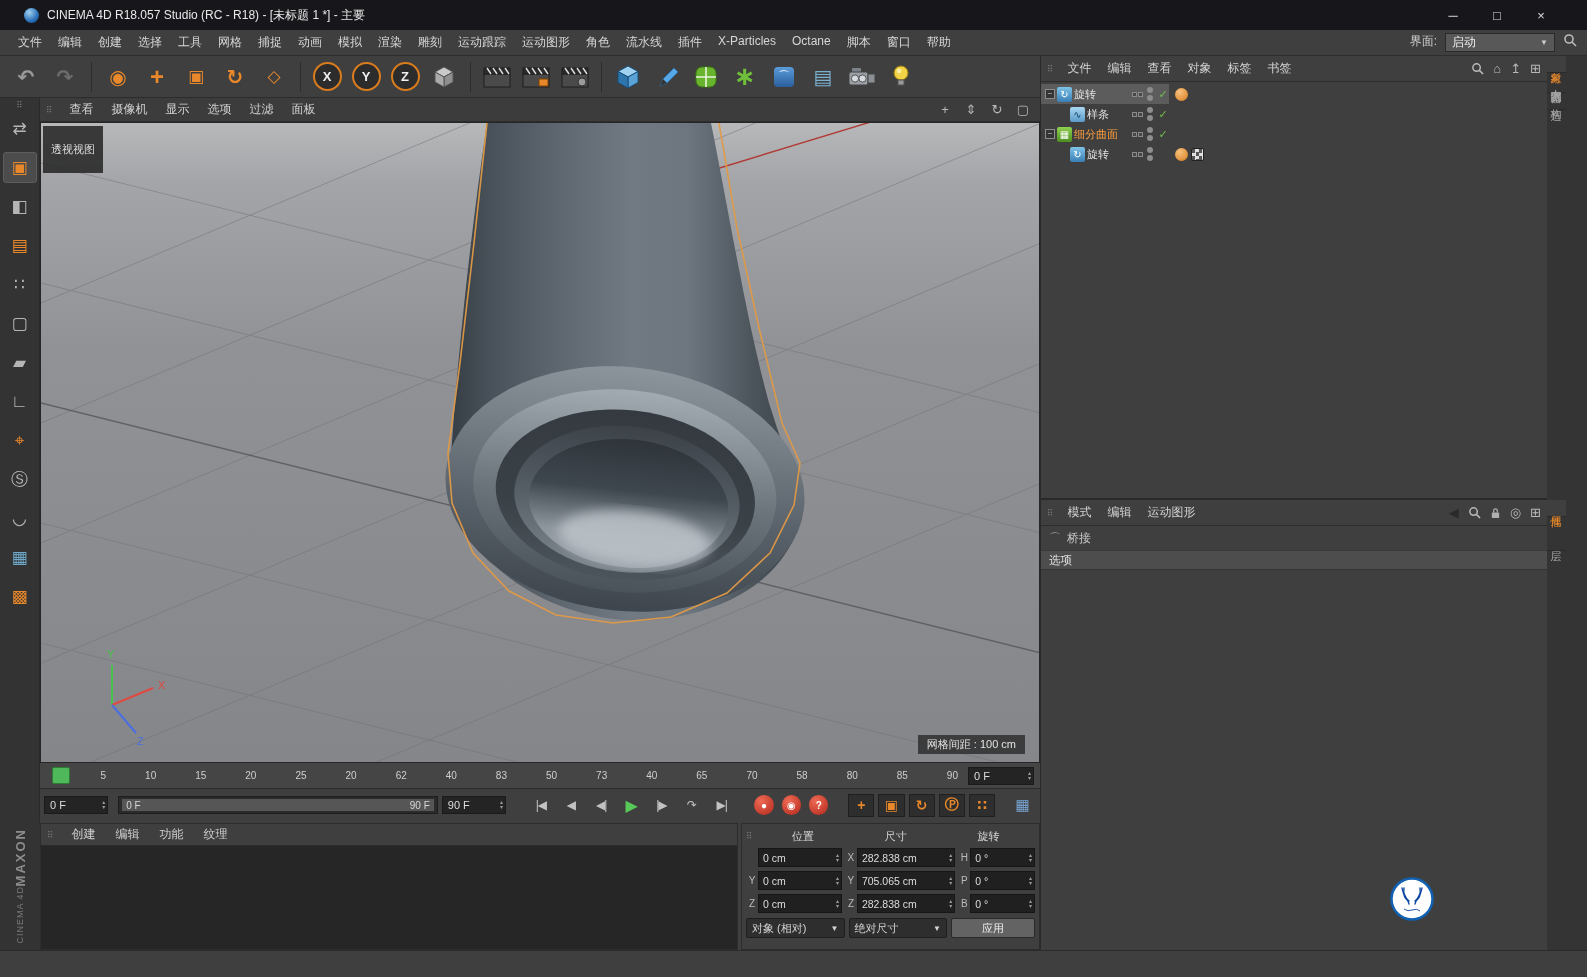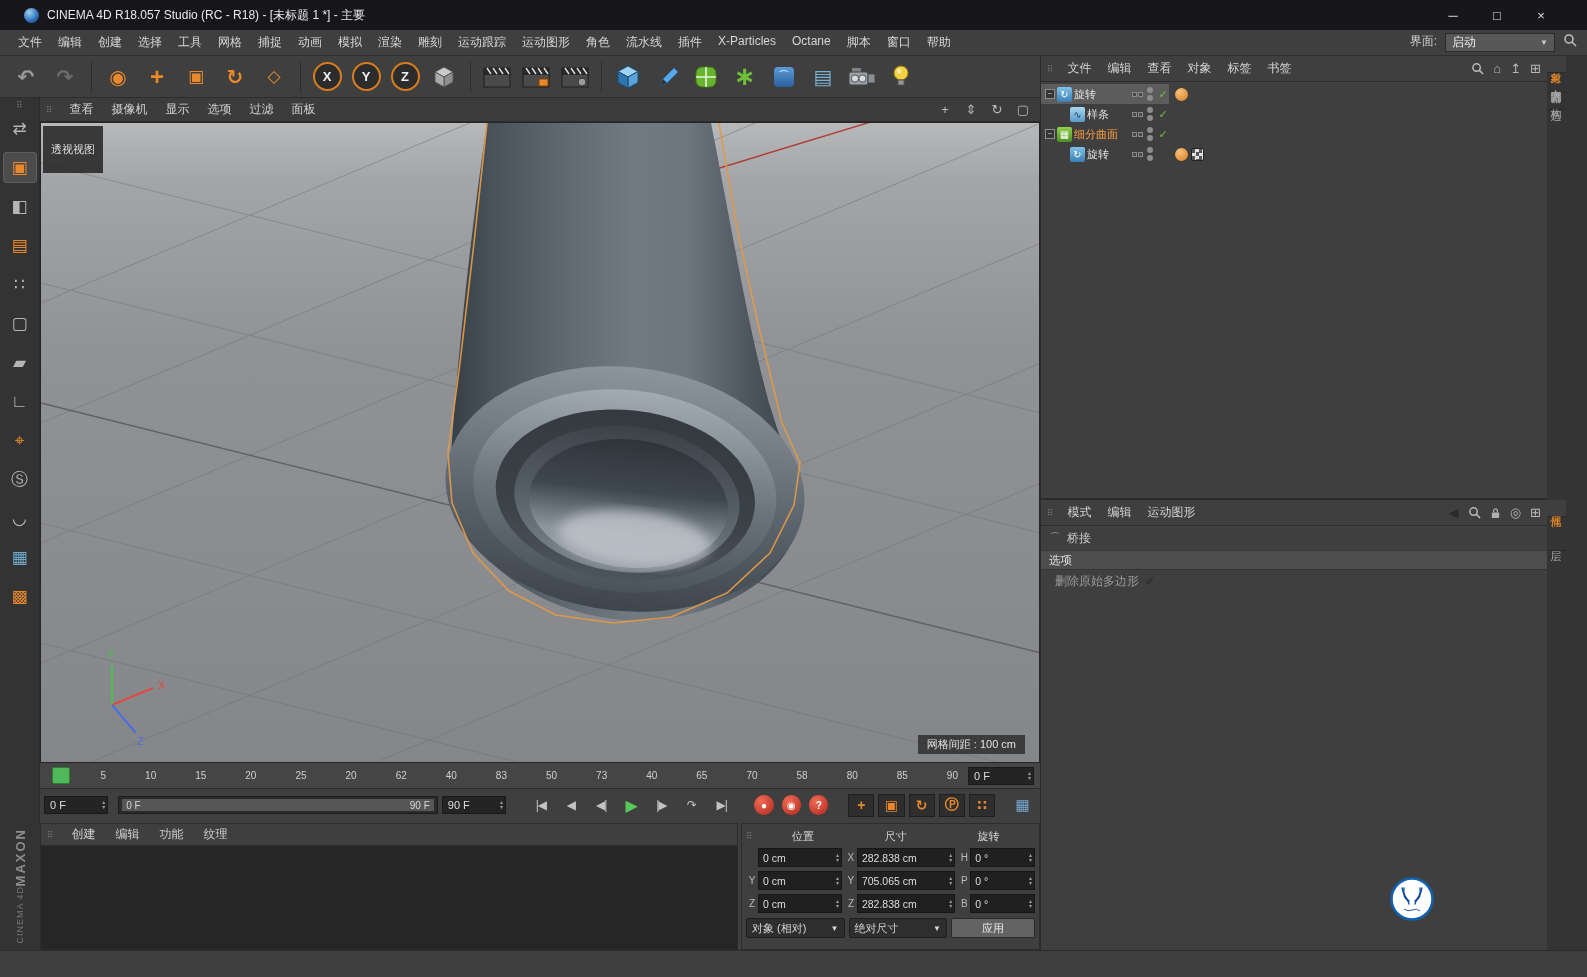--- a/index.html
+++ b/index.html
@@ -826,24 +826,20 @@
       <span>⊞</span>
     </div>
   </div>
   <div id="am-toolrow">
     <span style="color:#9a9a9a">⌒</span>
     <span>桥接</span>
   </div>
   <div id="am-section">
     <span>选项</span>
   </div>
-  <div id="am-optrow">
-    <span>删除原始多边形</span>
-    <span class="chk">✓</span>
-  </div>
 </div>
 
 <div id="rtabs">
   <div class="vtab active">对象</div>
   <div class="vtab">内容浏览器</div>
   <div class="vtab">构造</div>
   <div class="vtab active" style="position:absolute;top:444px;left:0">属性</div>
   <div class="vtab" style="position:absolute;top:479px;left:0">层</div>
 </div>
 

